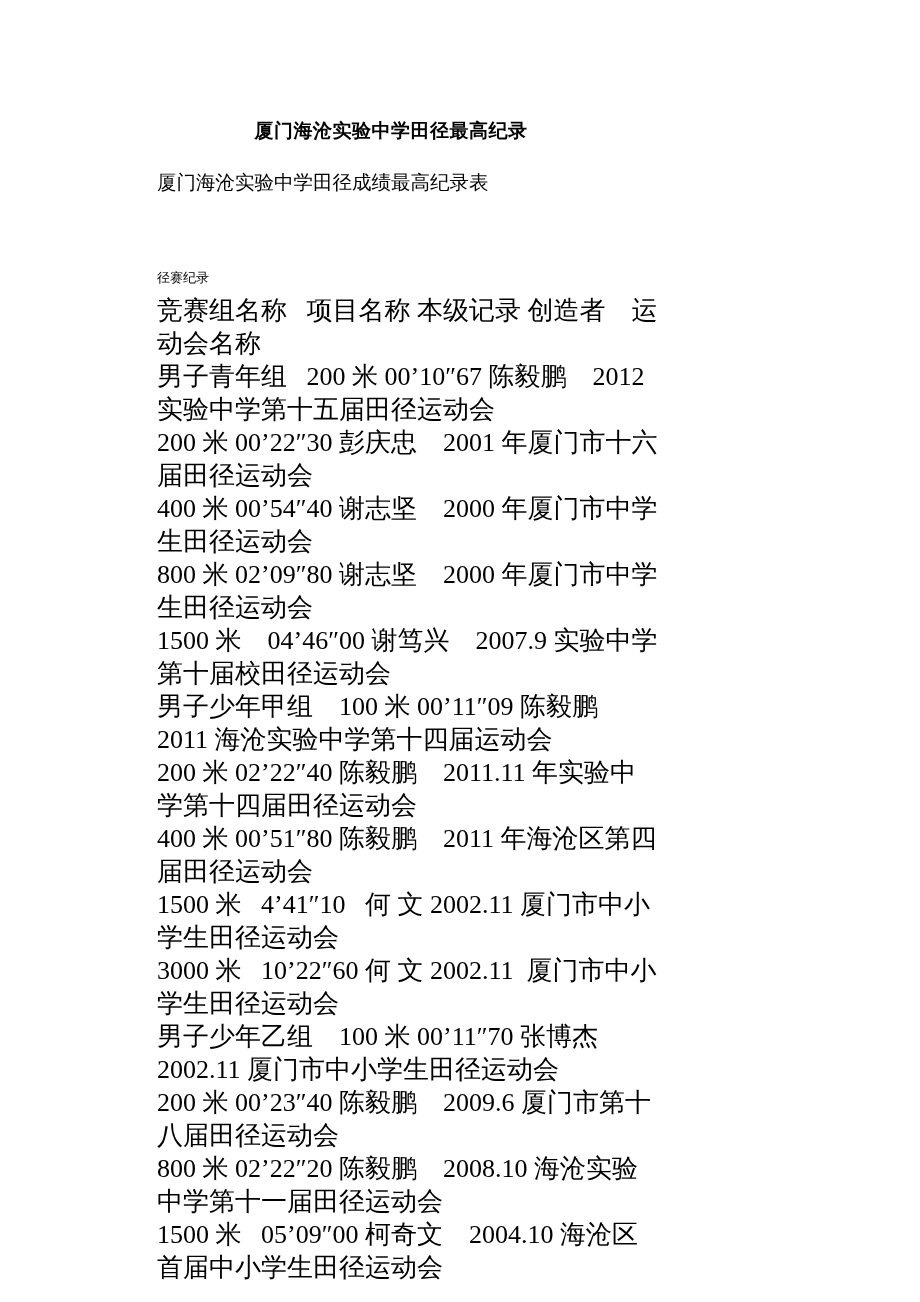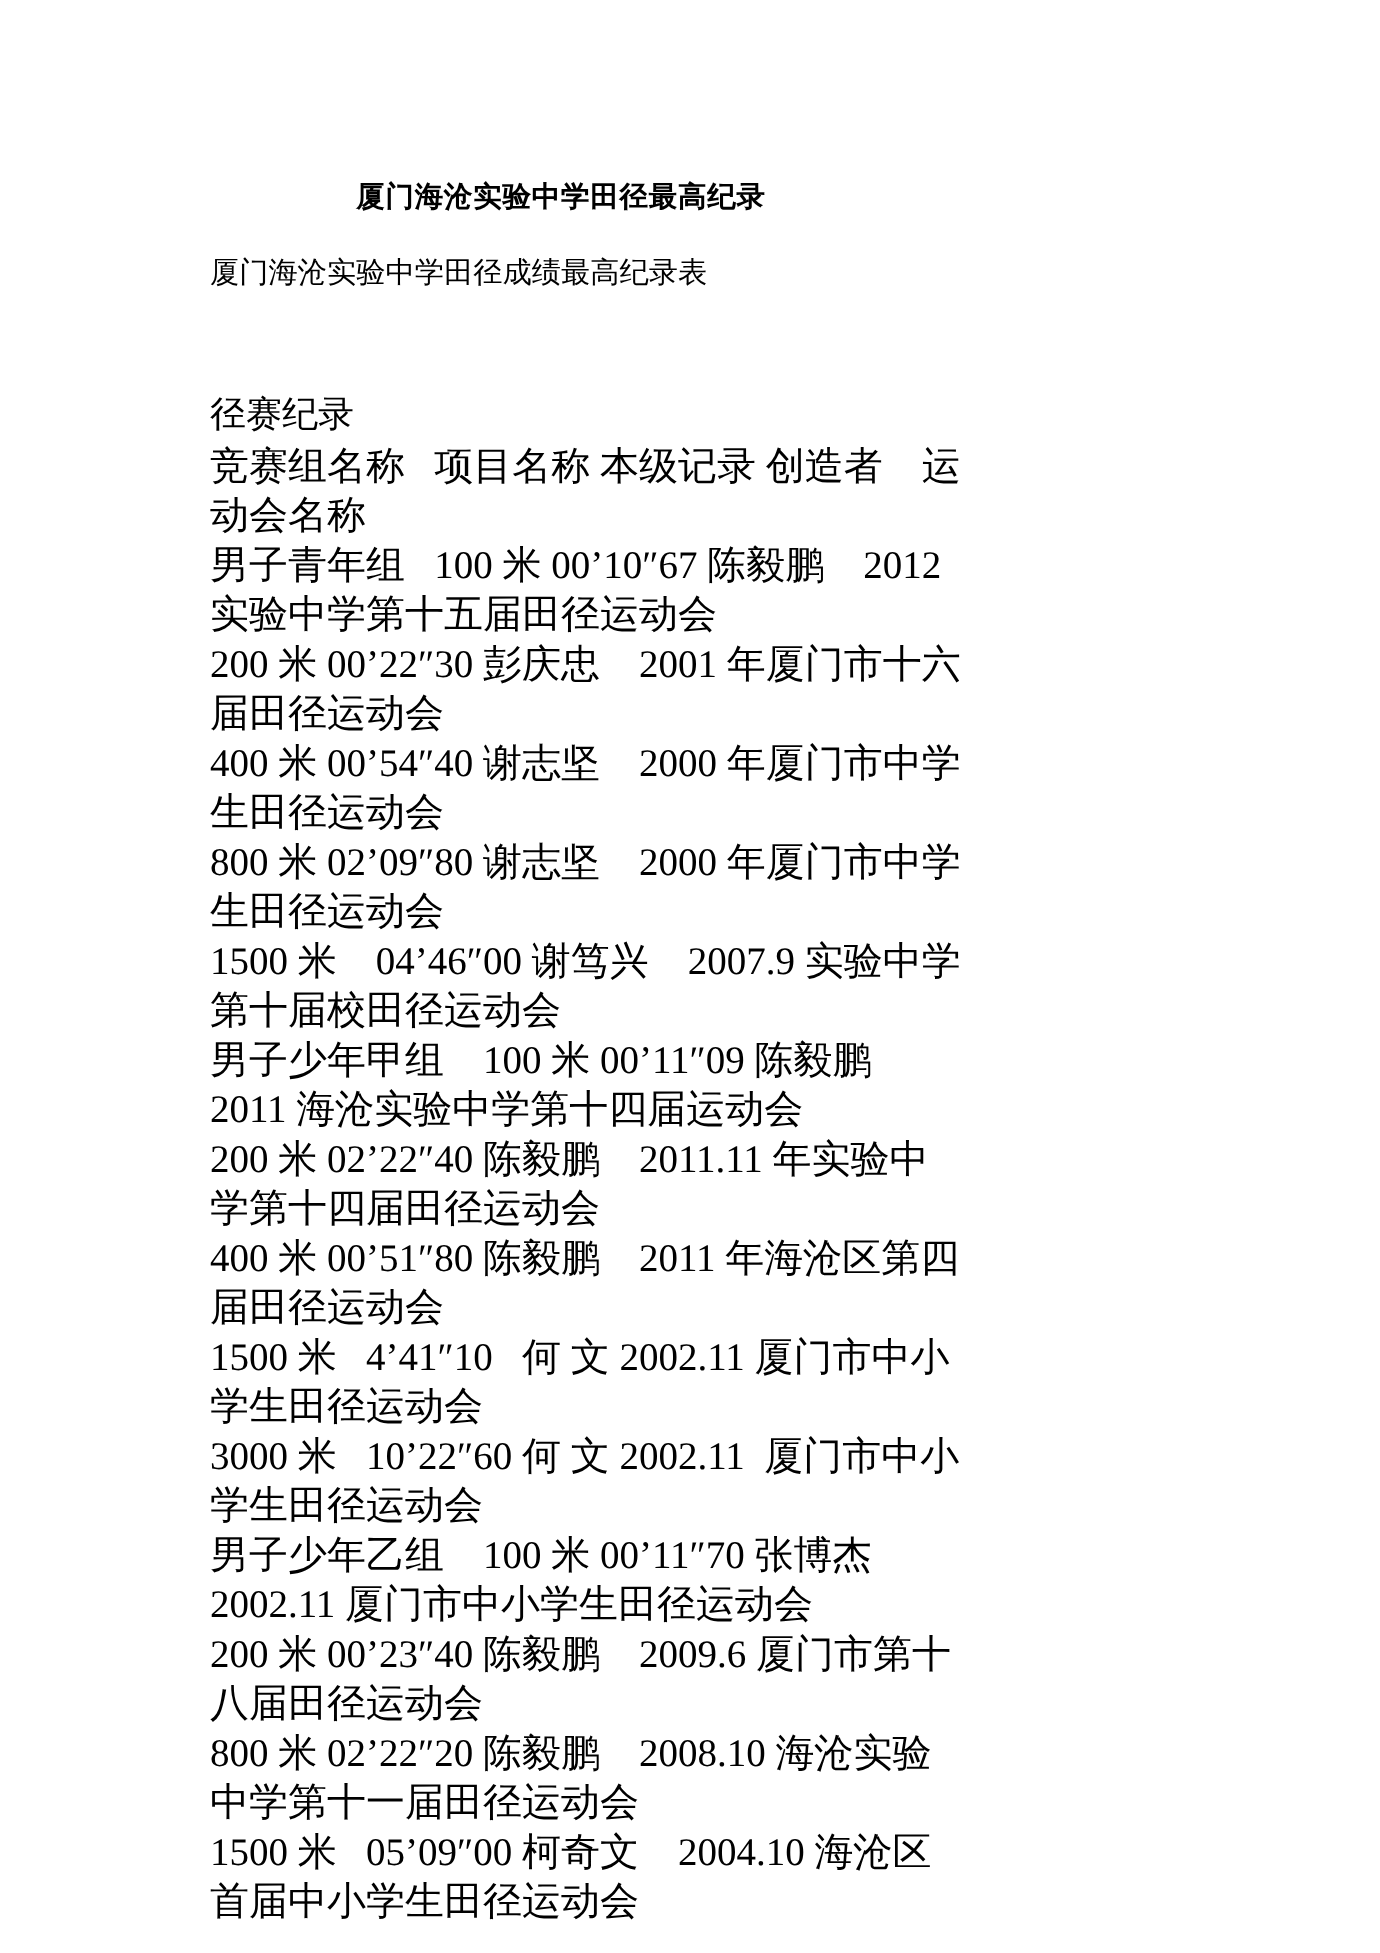--- a/index.html
+++ b/index.html
@@ -13,20 +13,21 @@
     font-family: "Liberation Serif", "DejaVu Serif", serif;
     color: #000000;
     overflow: hidden;
   }
   .page {
     position: relative;
     width: 748px;
     height: 1302px;
     box-sizing: border-box;
     padding: 0;
+    margin-left: 17px;
   }
   .doc-title {
     text-align: center;
     font-family: "Liberation Sans", "DejaVu Sans", sans-serif;
     font-weight: bold;
     font-size: 19px;
     letter-spacing: 0.5px;
     margin: 0;
     padding-top: 118px;
   }
@@ -37,21 +38,21 @@
   }
   .subtitle {
     font-size: 19.5px;
     line-height: 33px;
     margin: 0;
   }
   .spacer {
     height: 62px;
   }
   .section-label {
-    font-size: 24px;
+    font-size: 13px;
     line-height: 33px;
     margin: 0;
   }
   .rec-line {
     font-size: 26px;
     line-height: 33px;
     margin: 0;
     white-space: pre-wrap;
   }
 </style>
@@ -65,21 +66,21 @@
   <div class="body-block">
 
     <p class="subtitle">厦门海沧实验中学田径成绩最高纪录表</p>
 
     <div class="spacer"></div>
 
     <p class="section-label">径赛纪录</p>
 
     <p class="rec-line">竞赛组名称   项目名称 本级记录 创造者    运动会名称</p>
 
-    <p class="rec-line">男子青年组   100 米 00’10″67 陈毅鹏    2012 实验中学第十五届田径运动会</p>
+    <p class="rec-line">男子青年组   200 米 00’10″67 陈毅鹏    2012 实验中学第十五届田径运动会</p>
     <p class="rec-line">200 米 00’22″30 彭庆忠    2001 年厦门市十六届田径运动会</p>
     <p class="rec-line">400 米 00’54″40 谢志坚    2000 年厦门市中学生田径运动会</p>
     <p class="rec-line">800 米 02’09″80 谢志坚    2000 年厦门市中学生田径运动会</p>
     <p class="rec-line">1500 米    04’46″00 谢笃兴    2007.9 实验中学第十届校田径运动会</p>
     <p class="rec-line">男子少年甲组    100 米 00’11″09 陈毅鹏    2011 海沧实验中学第十四届运动会</p>
     <p class="rec-line">200 米 02’22″40 陈毅鹏    2011.11 年实验中学第十四届田径运动会</p>
     <p class="rec-line">400 米 00’51″80 陈毅鹏    2011 年海沧区第四届田径运动会</p>
     <p class="rec-line">1500 米   4’41″10   何 文 2002.11 厦门市中小学生田径运动会</p>
     <p class="rec-line">3000 米   10’22″60 何 文 2002.11  厦门市中小学生田径运动会</p>
     <p class="rec-line">男子少年乙组    100 米 00’11″70 张博杰    2002.11 厦门市中小学生田径运动会</p>

